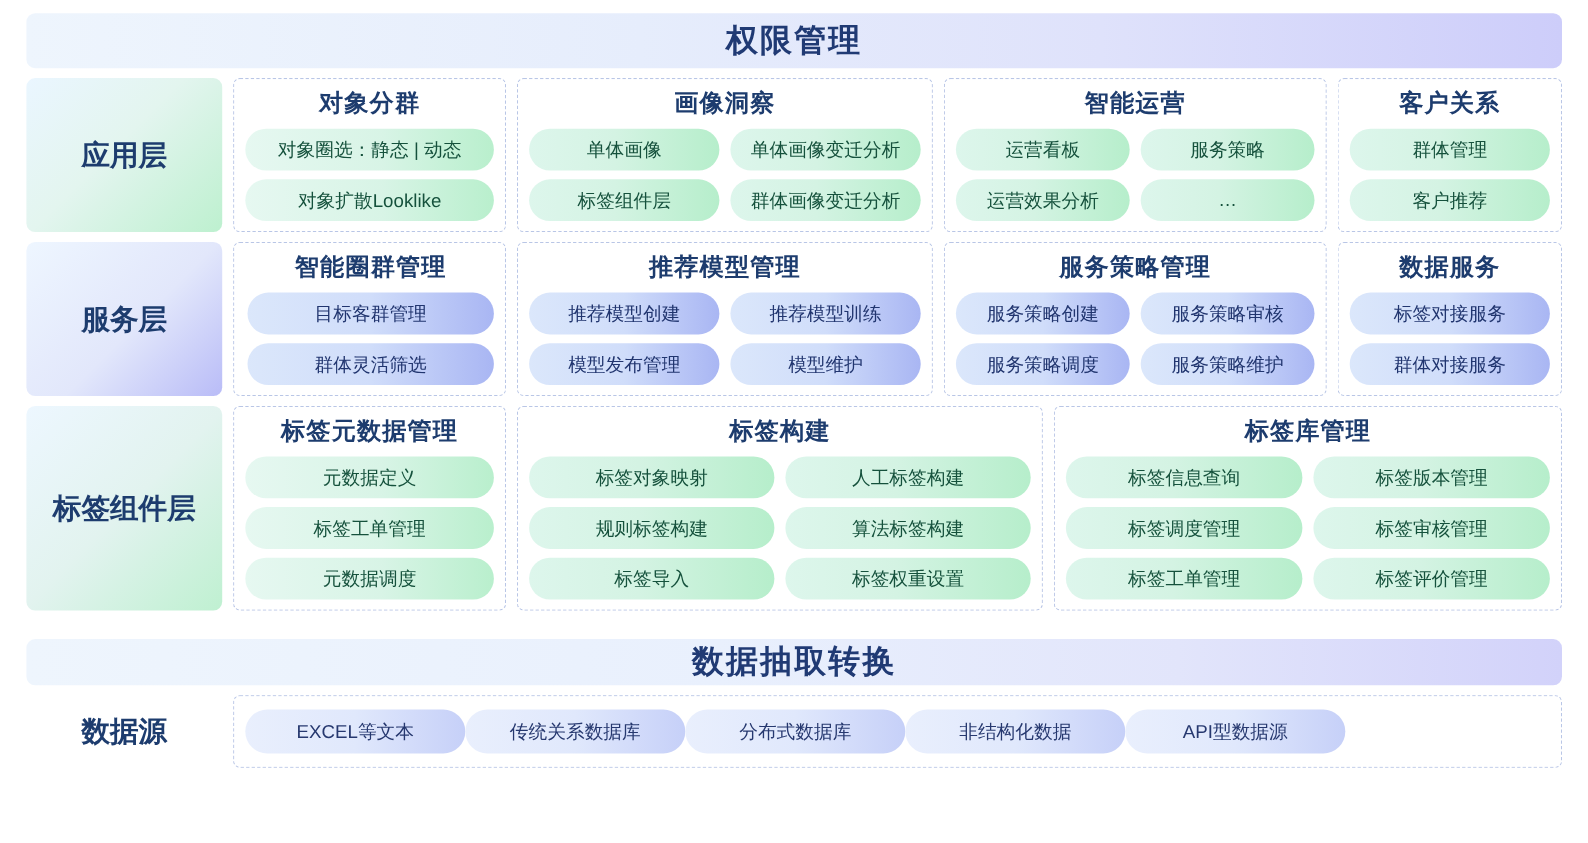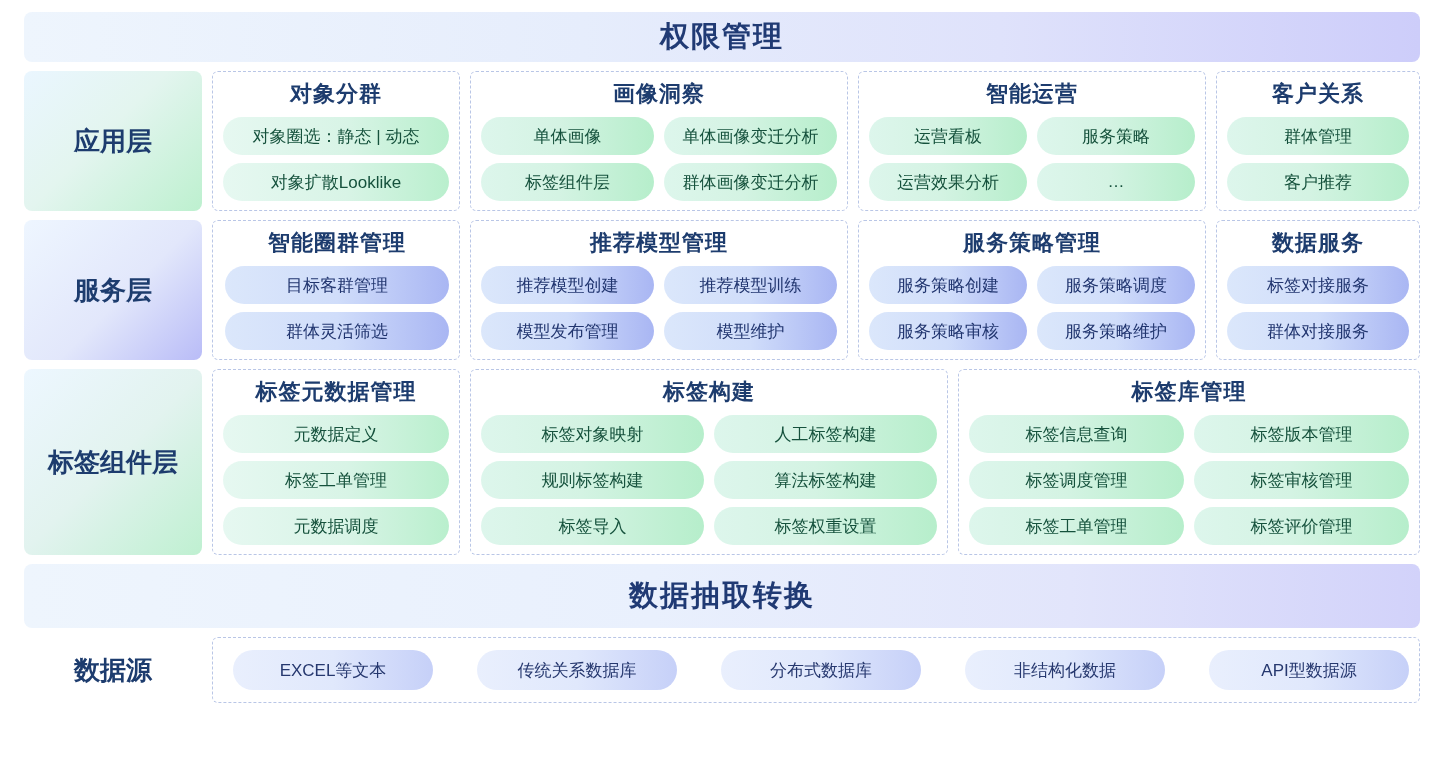--- a/index.html
+++ b/index.html
@@ -31,21 +31,22 @@
     align-items: center;
     justify-content: center;
     font-size: 29px;
     font-weight: bold;
     letter-spacing: 2px;
     color: #203a74;
     background: linear-gradient(90deg, #eef5fd 0%, #e6edfc 40%, #dfe2fb 70%, #cdcdfa 100%);
   }
   .banner.mid {
     background: linear-gradient(90deg, #eef5fd 0%, #e9f0fd 45%, #e2e5fb 75%, #d2d2fa 100%);
-    height: 64px;
+    height: 42px;
+    margin-top: 17px;
   }
 
   
   .row {
     display: flex;
     align-items: stretch;
     gap: 10px;
   }
   .layer-label {
     width: 178px;
@@ -152,24 +153,23 @@
     align-items: stretch;
     gap: 10px;
     height: 66px;
   }
   .source-box {
     flex: 1;
     border: 1px dashed #b9c6e6;
     border-radius: 6px;
     display: flex;
     align-items: center;
-    justify-content: flex-end;
+    justify-content: flex-start;
     padding: 0 10px;
     box-sizing: border-box;
-    gap: 44px;
   }
   .source-chip {
     height: 40px;
     min-width: 200px;
     border-radius: 20px;
     display: flex;
     align-items: center;
     justify-content: center;
     font-size: 17px;
     background: linear-gradient(90deg, #e9effd 0%, #e0e8fc 50%, #c6d0f8 100%);
@@ -253,22 +253,22 @@
           <div class="chip blue">推荐模型训练</div>
           <div class="chip blue">模型发布管理</div>
           <div class="chip blue">模型维护</div>
         </div>
       </div>
 
       <div class="group g-svc-3">
         <div class="group-title">服务策略管理</div>
         <div class="chips two-col">
           <div class="chip blue">服务策略创建</div>
+          <div class="chip blue">服务策略审核</div>
           <div class="chip blue">服务策略调度</div>
-          <div class="chip blue">服务策略审核</div>
           <div class="chip blue">服务策略维护</div>
         </div>
       </div>
 
       <div class="group g-svc-4">
         <div class="group-title">数据服务</div>
         <div class="chips one-col">
           <div class="chip blue">标签对接服务</div>
           <div class="chip blue">群体对接服务</div>
         </div>

